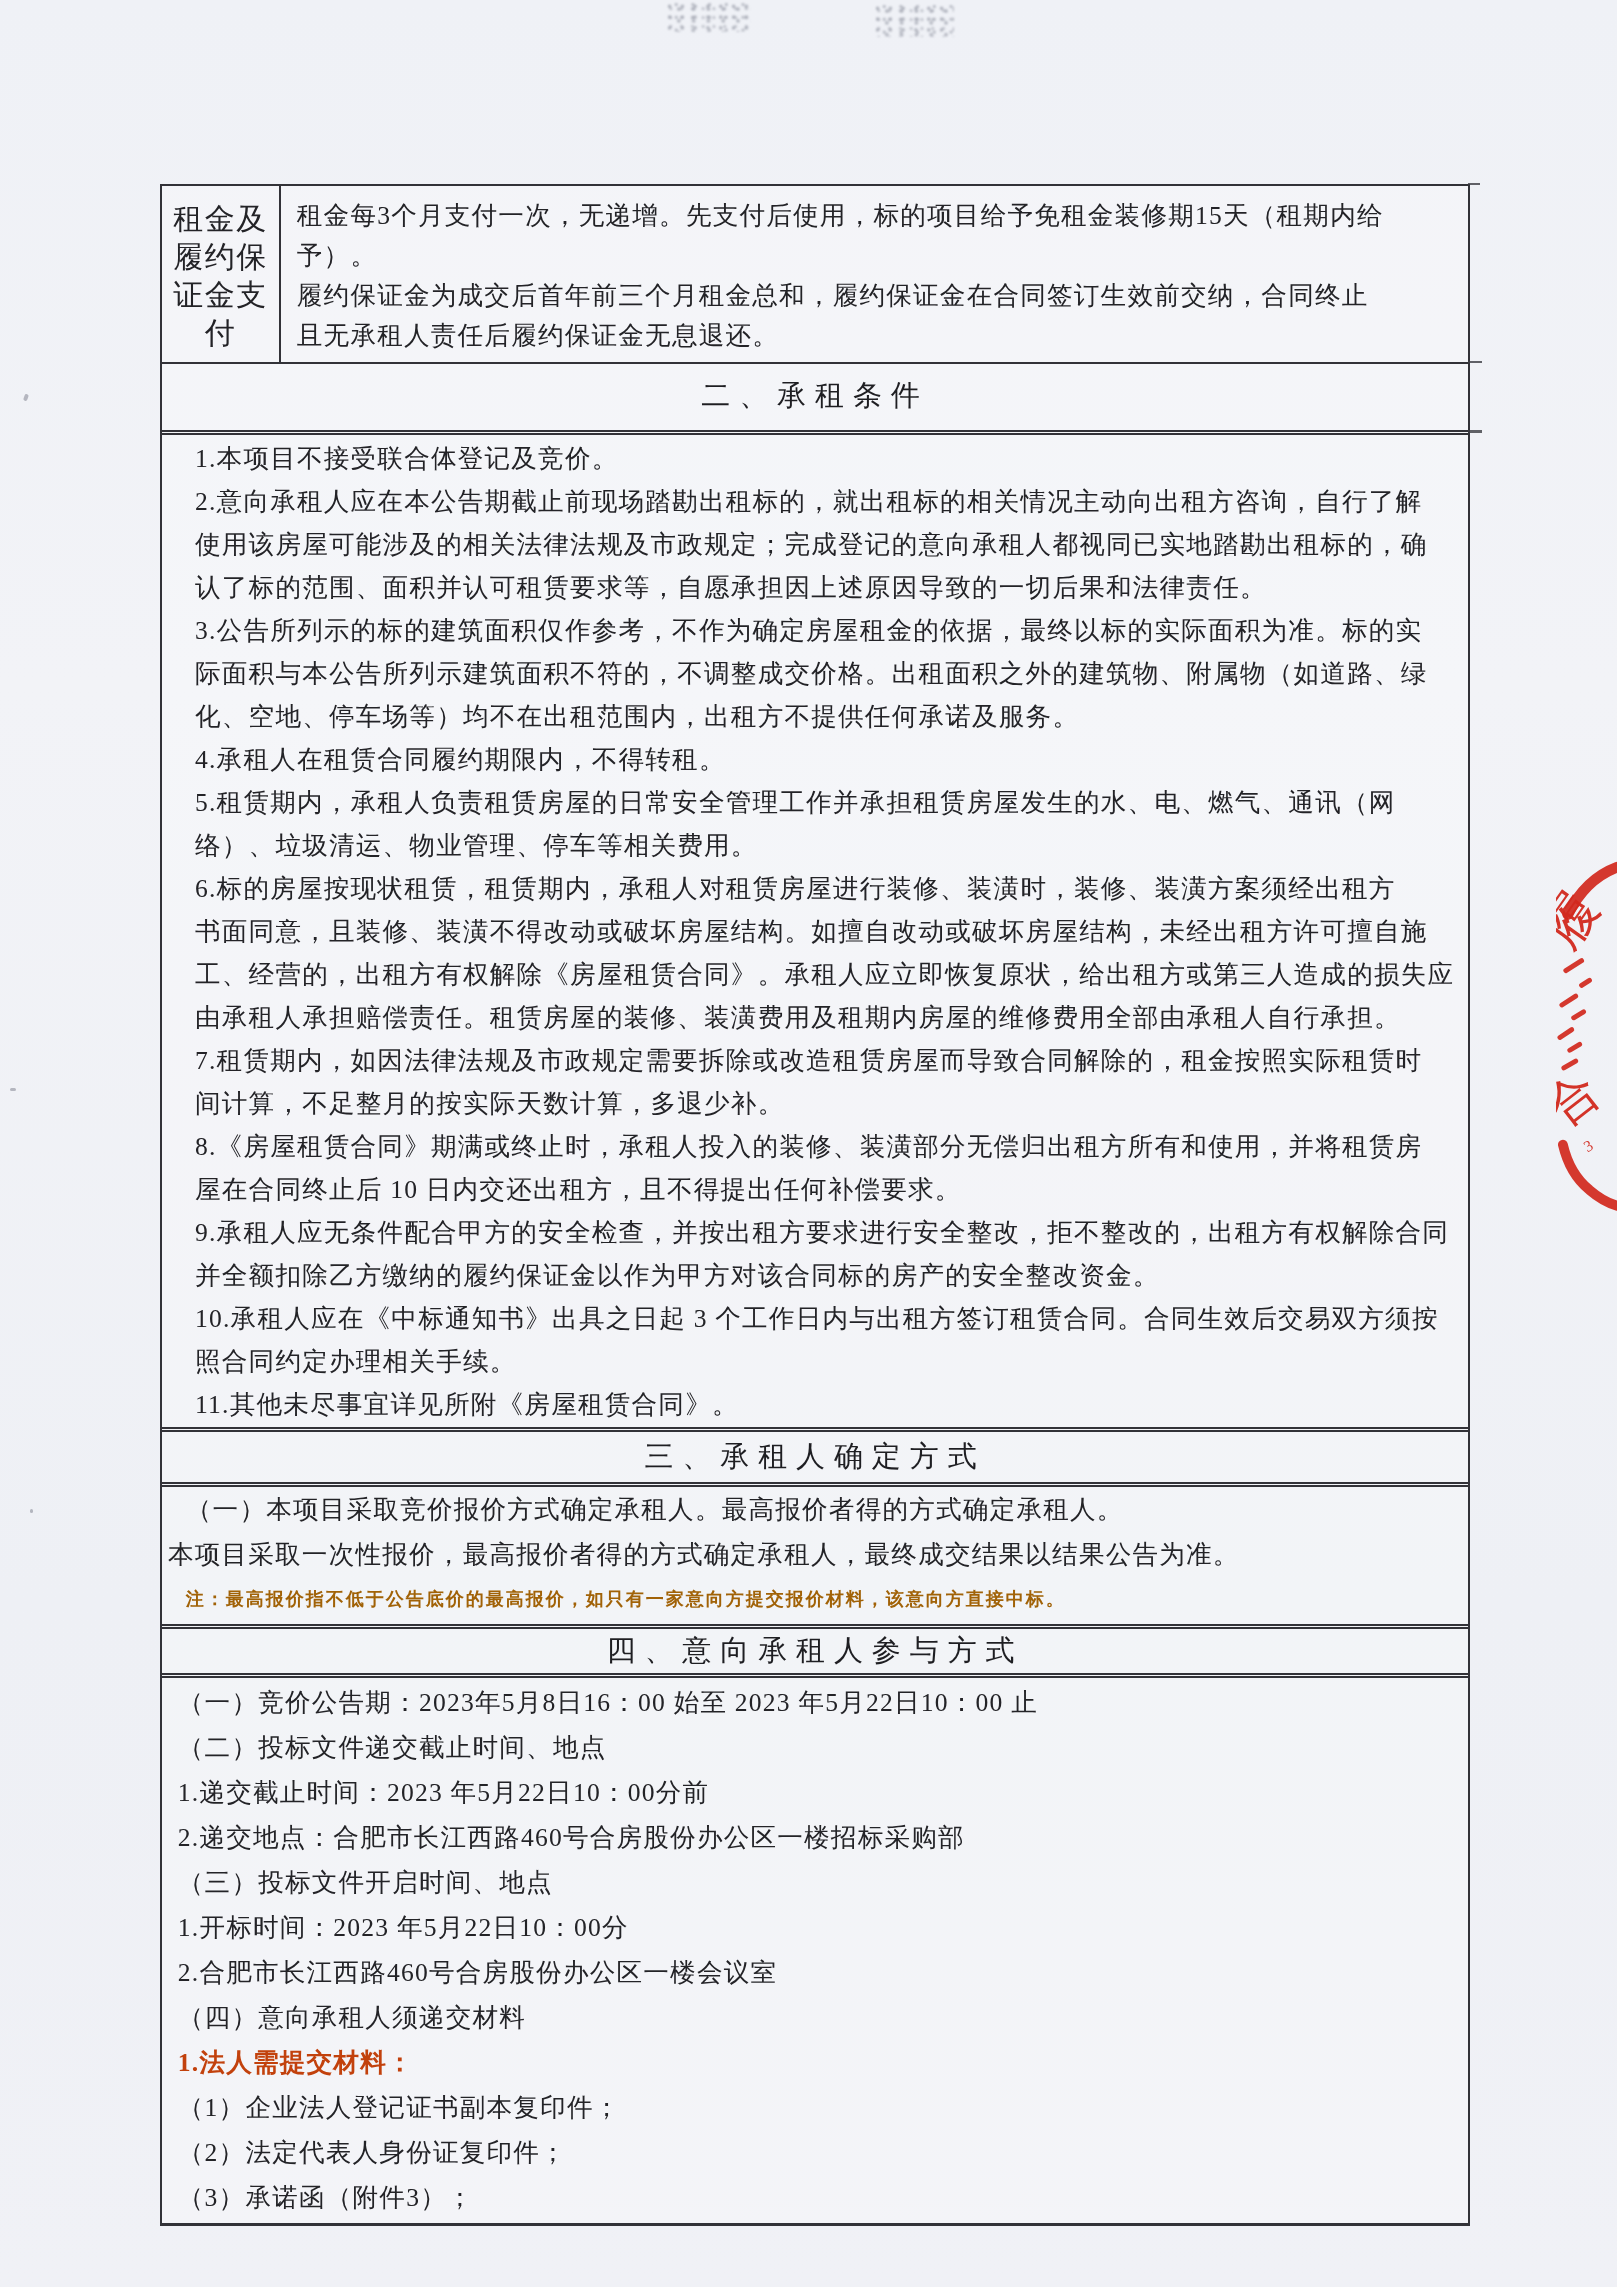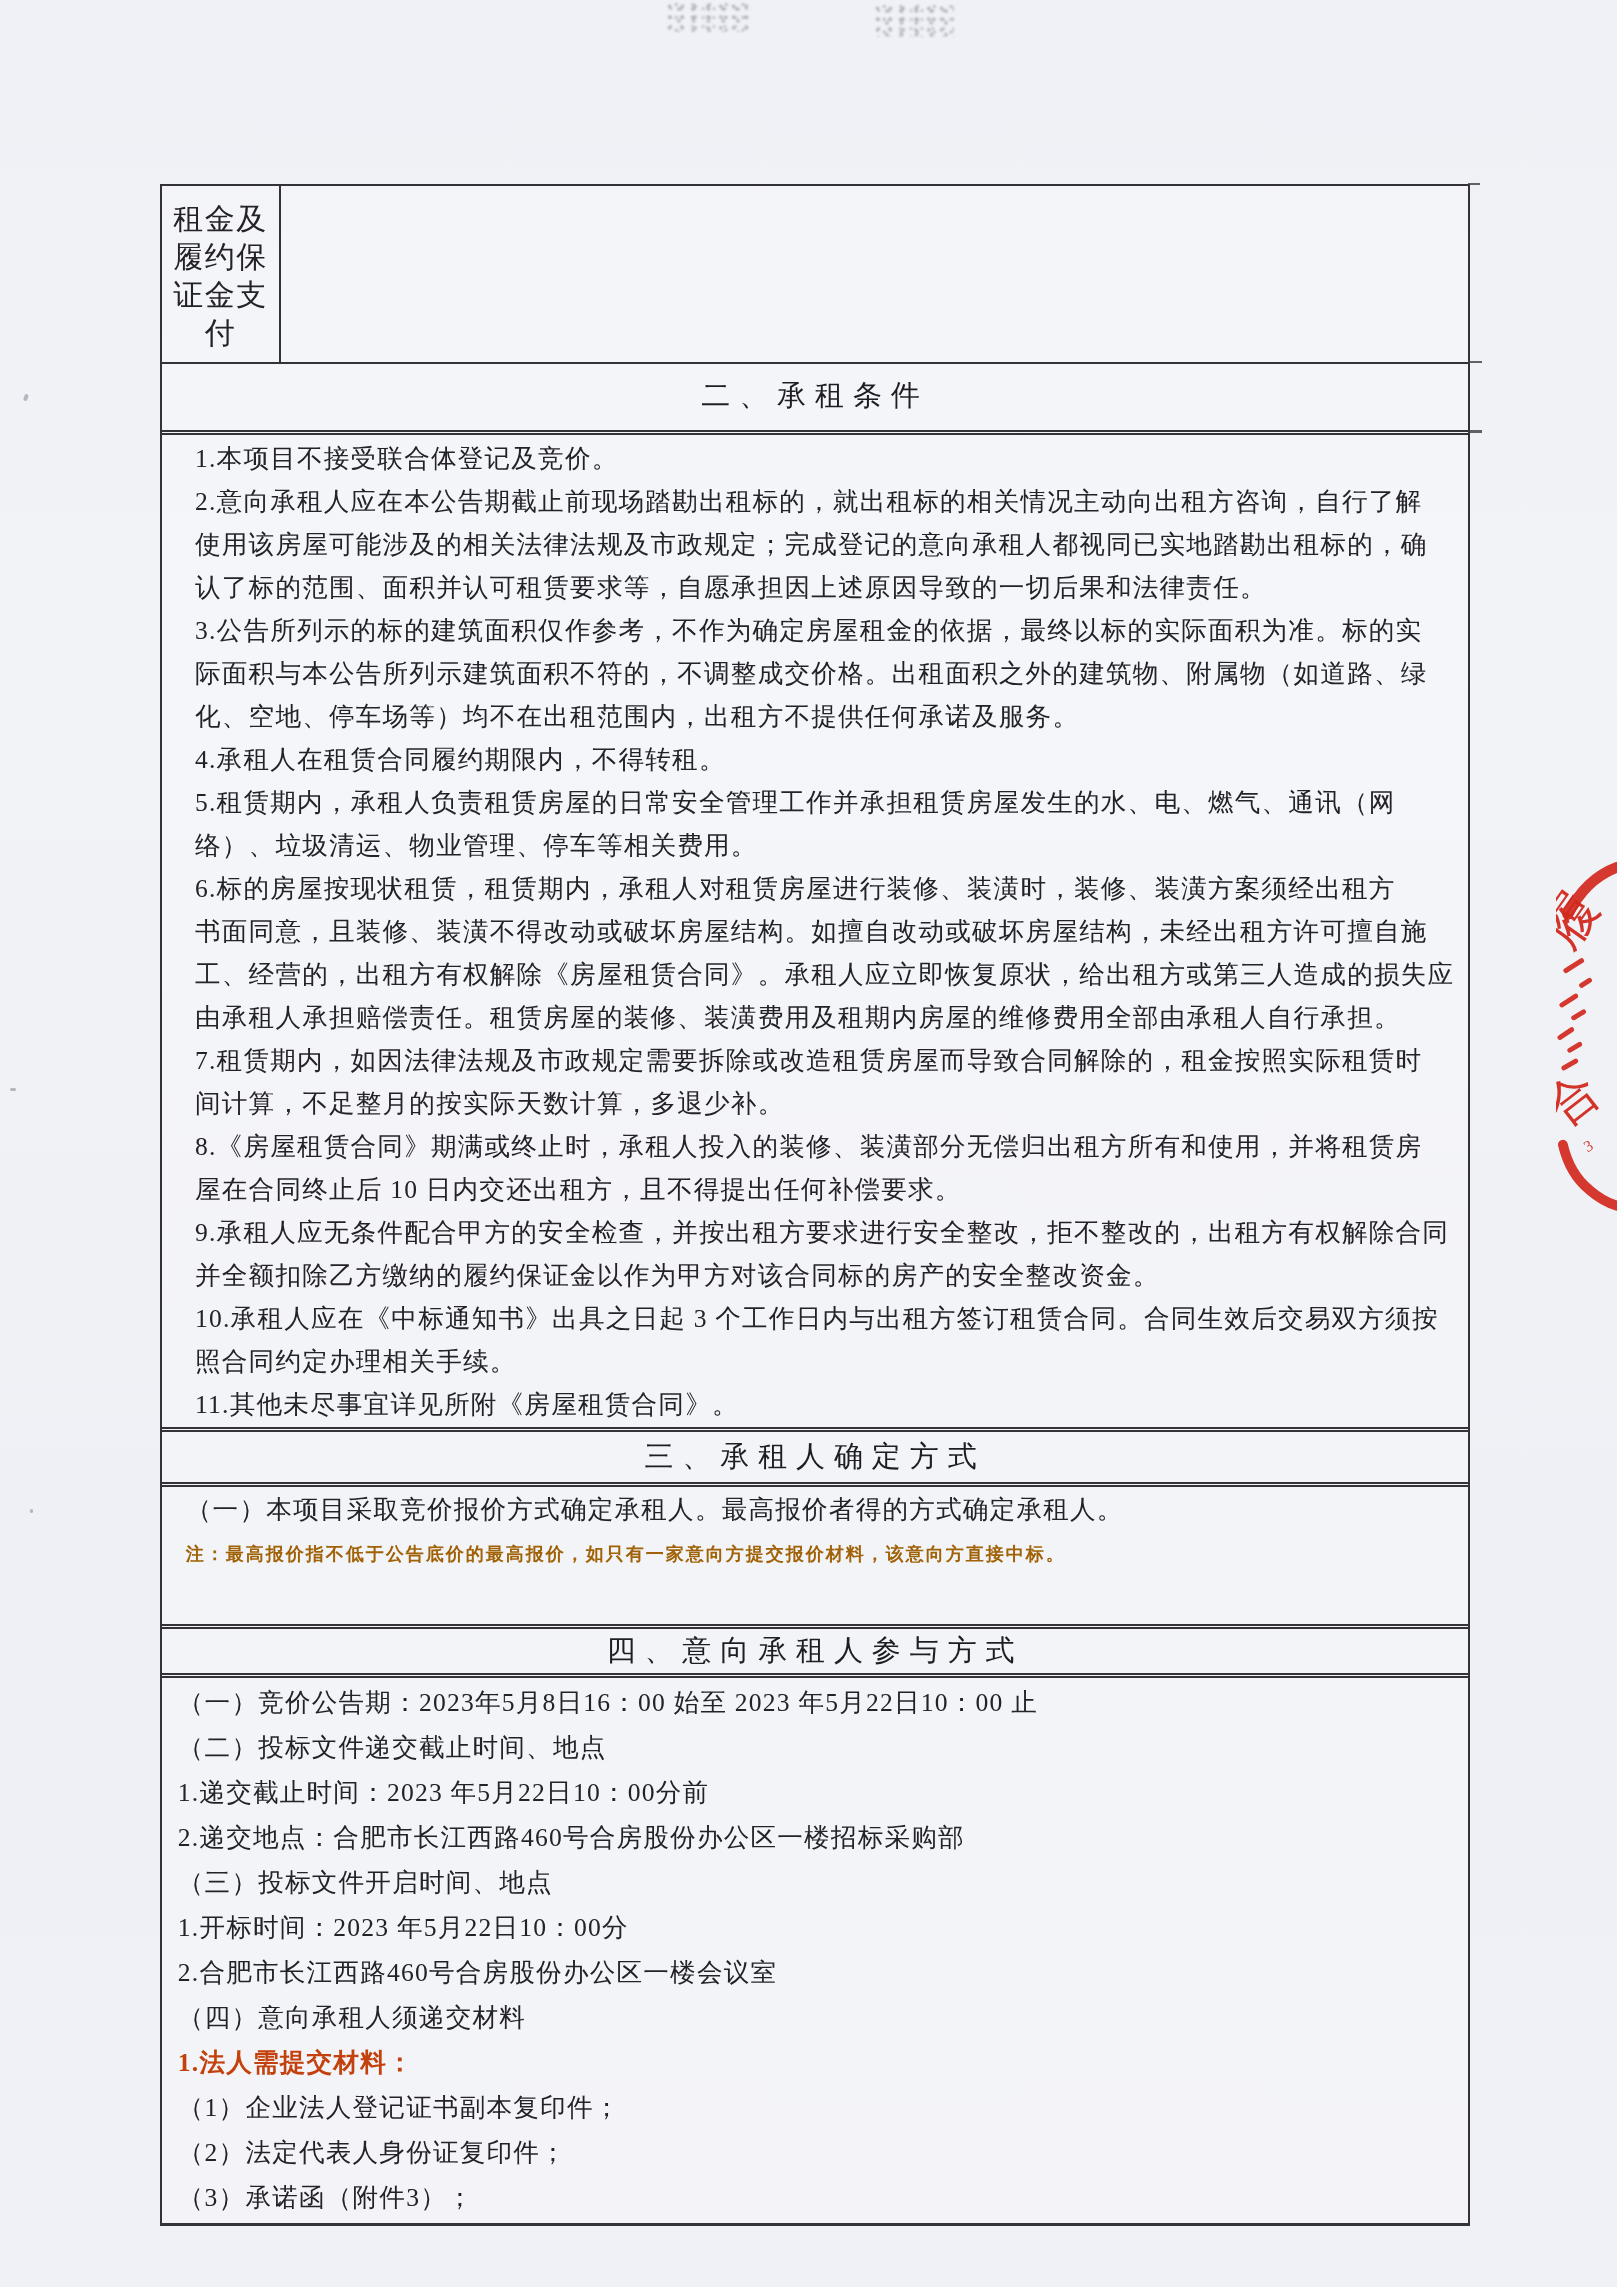--- a/index.html
+++ b/index.html
@@ -63,20 +63,24 @@
 <div class="speck" style="left:9.9px;top:1088px;width:5.9px;height:3px;"></div>
 <div class="speck" style="left:29.6px;top:1509px;width:3.9px;height:3.9px;"></div>
 
 <div class="doc-table">
 
   <div class="row row-rent">
     <div class="cell-head pre">租金及
 履约保
 证金支
 付</div>
+    <div class="cell-body pre">租金每3个月支付一次，无递增。先支付后使用，标的项目给予免租金装修期15天（租期内给
+予）。
+履约保证金为成交后首年前三个月租金总和，履约保证金在合同签订生效前交纳，合同终止
+且无承租人责任后履约保证金无息退还。</div>
   </div>
 
   <div class="row row-heading rh2">二、承租条件</div>
 
   <div class="row row-cond">
     <div class="pre">1.本项目不接受联合体登记及竞价。</div>
     <div class="pre">2.意向承租人应在本公告期截止前现场踏勘出租标的，就出租标的相关情况主动向出租方咨询，自行了解
 使用该房屋可能涉及的相关法律法规及市政规定；完成登记的意向承租人都视同已实地踏勘出租标的，确
 认了标的范围、面积并认可租赁要求等，自愿承担因上述原因导致的一切后果和法律责任。</div>
     <div class="pre">3.公告所列示的标的建筑面积仅作参考，不作为确定房屋租金的依据，最终以标的实际面积为准。标的实
@@ -97,20 +101,21 @@
 并全额扣除乙方缴纳的履约保证金以作为甲方对该合同标的房产的安全整改资金。</div>
     <div class="pre">10.承租人应在《中标通知书》出具之日起 3 个工作日内与出租方签订租赁合同。合同生效后交易双方须按
 照合同约定办理相关手续。</div>
     <div class="pre">11.其他未尽事宜详见所附《房屋租赁合同》。</div>
   </div>
 
   <div class="row row-heading rh3">三、承租人确定方式</div>
 
   <div class="row row-method">
     <div class="g-line indent">（一）本项目采取竞价报价方式确定承租人。最高报价者得的方式确定承租人。</div>
+    <div class="g-line flush">本项目采取一次性报价，最高报价者得的方式确定承租人，最终成交结果以结果公告为准。</div>
     <div class="g-line indent note">注：最高报价指不低于公告底价的最高报价，如只有一家意向方提交报价材料，该意向方直接中标。</div>
   </div>
 
   <div class="row row-heading rh4">四、意向承租人参与方式</div>
 
   <div class="row row-part">
     <div class="g-line">（一）竞价公告期：2023年5月8日16：00 始至 2023 年5月22日10：00 止</div>
     <div class="g-line">（二）投标文件递交截止时间、地点</div>
     <div class="g-line">1.递交截止时间：2023 年5月22日10：00分前</div>
     <div class="g-line">2.递交地点：合肥市长江西路460号合房股份办公区一楼招标采购部</div>

